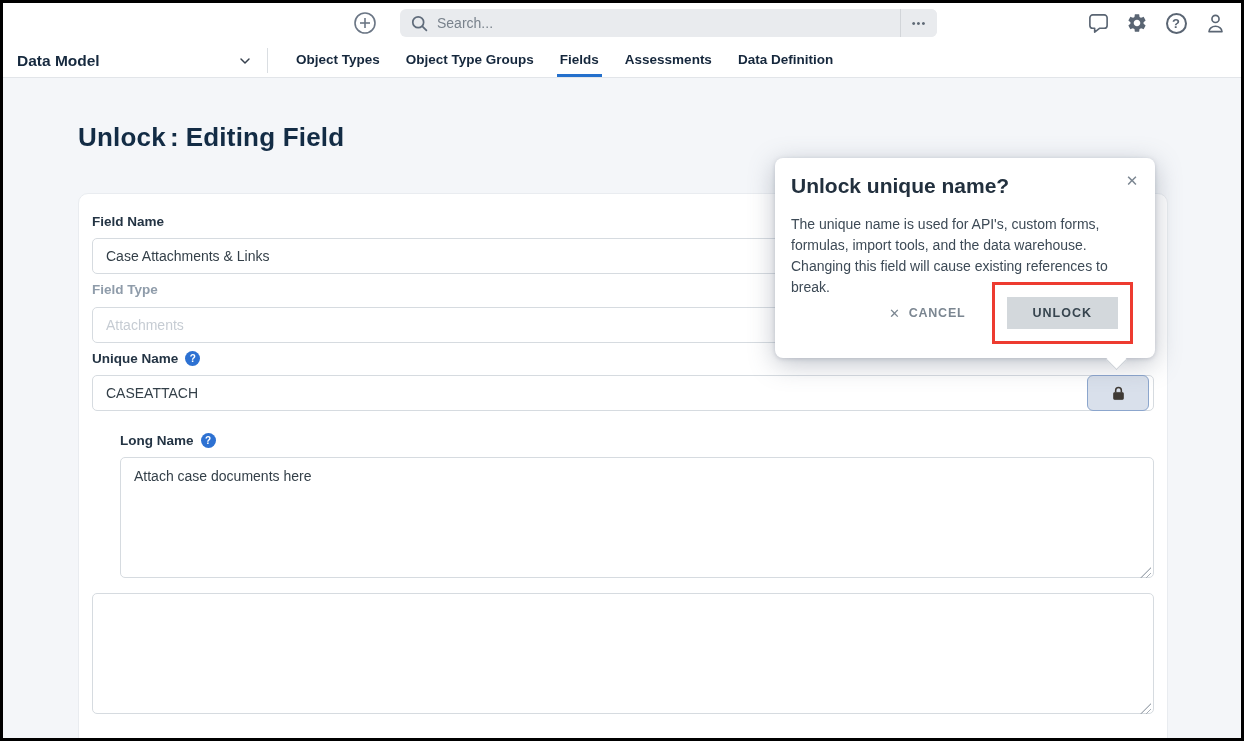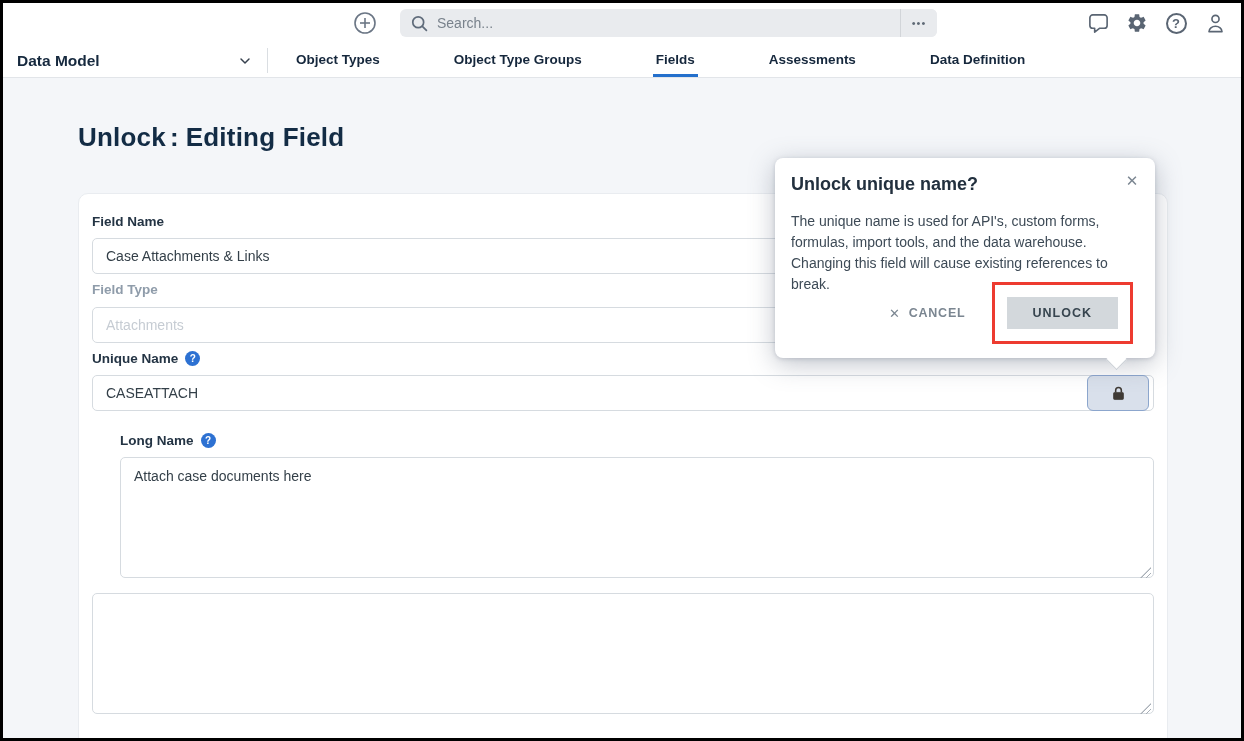--- a/index.html
+++ b/index.html
@@ -43,21 +43,21 @@
   .navrow {
     position:absolute; left:0; top:41px; right:0; height:34px;
     background:#fff; border-bottom:1px solid #e2e5e9; display:flex; align-items:stretch;
   }
   .module-select {
     width:264px; display:flex; align-items:center; justify-content:space-between;
     padding:0 14px; cursor:pointer;
   }
   .module-select .mod-label { font-size:15.5px; font-weight:bold; color:#16293e; }
   .vdivider { width:1px; background:#dadee2; margin:4px 0; }
-  .tabs { display:flex; gap:68px; margin-left:25px; align-items:stretch; }
+  .tabs { display:flex; gap:20px; margin-left:25px; align-items:stretch; }
   .tab {
     display:flex; align-items:center; font-size:13.5px; font-weight:bold;
     color:#15273c; cursor:pointer; padding:0 3px; border-bottom:3px solid transparent;
   }
   .tab.active { border-bottom-color:#2470cc; }
 
   
   .content { position:absolute; left:0; top:75px; right:0; bottom:0; background:#f4f6f9; }
   .page-title { margin:44px 0 0 75px; font-size:26px; font-weight:800; color:#132c45; letter-spacing:.2px; }
   .page-title .sep { margin:0 7px 0 4px; }
@@ -101,21 +101,21 @@
     cursor:nwse-resize;
   }
 
   
   .popover {
     position:absolute; left:772px; top:155px; width:380px; height:200px;
     background:#fff; border-radius:8px; z-index:10;
     box-shadow:0 6px 26px rgba(90,100,120,.38), 0 1px 4px rgba(90,100,120,.25);
     padding:16px 16px 16px 16px;
   }
-  .popover-title { font-size:18px; font-weight:bold; color:#22303e; }
+  .popover-title { font-size:21px; font-weight:bold; color:#22303e; }
   .popover-close {
     position:absolute; top:12px; right:12px; width:22px; height:22px;
     background:none; border:none; color:#7b8691; font-size:15px; cursor:pointer;
   }
   .popover-body { margin-top:16px; font-size:14px; line-height:21px; color:#3d4a56; }
   .popover-footer { position:absolute; right:22px; bottom:14px; display:flex; align-items:center; gap:26px; }
   .cancel-btn {
     background:none; border:none; color:#7b8691; font-size:12.5px; font-weight:bold;
     letter-spacing:.8px; cursor:pointer; display:flex; align-items:center; gap:8px;
   }

